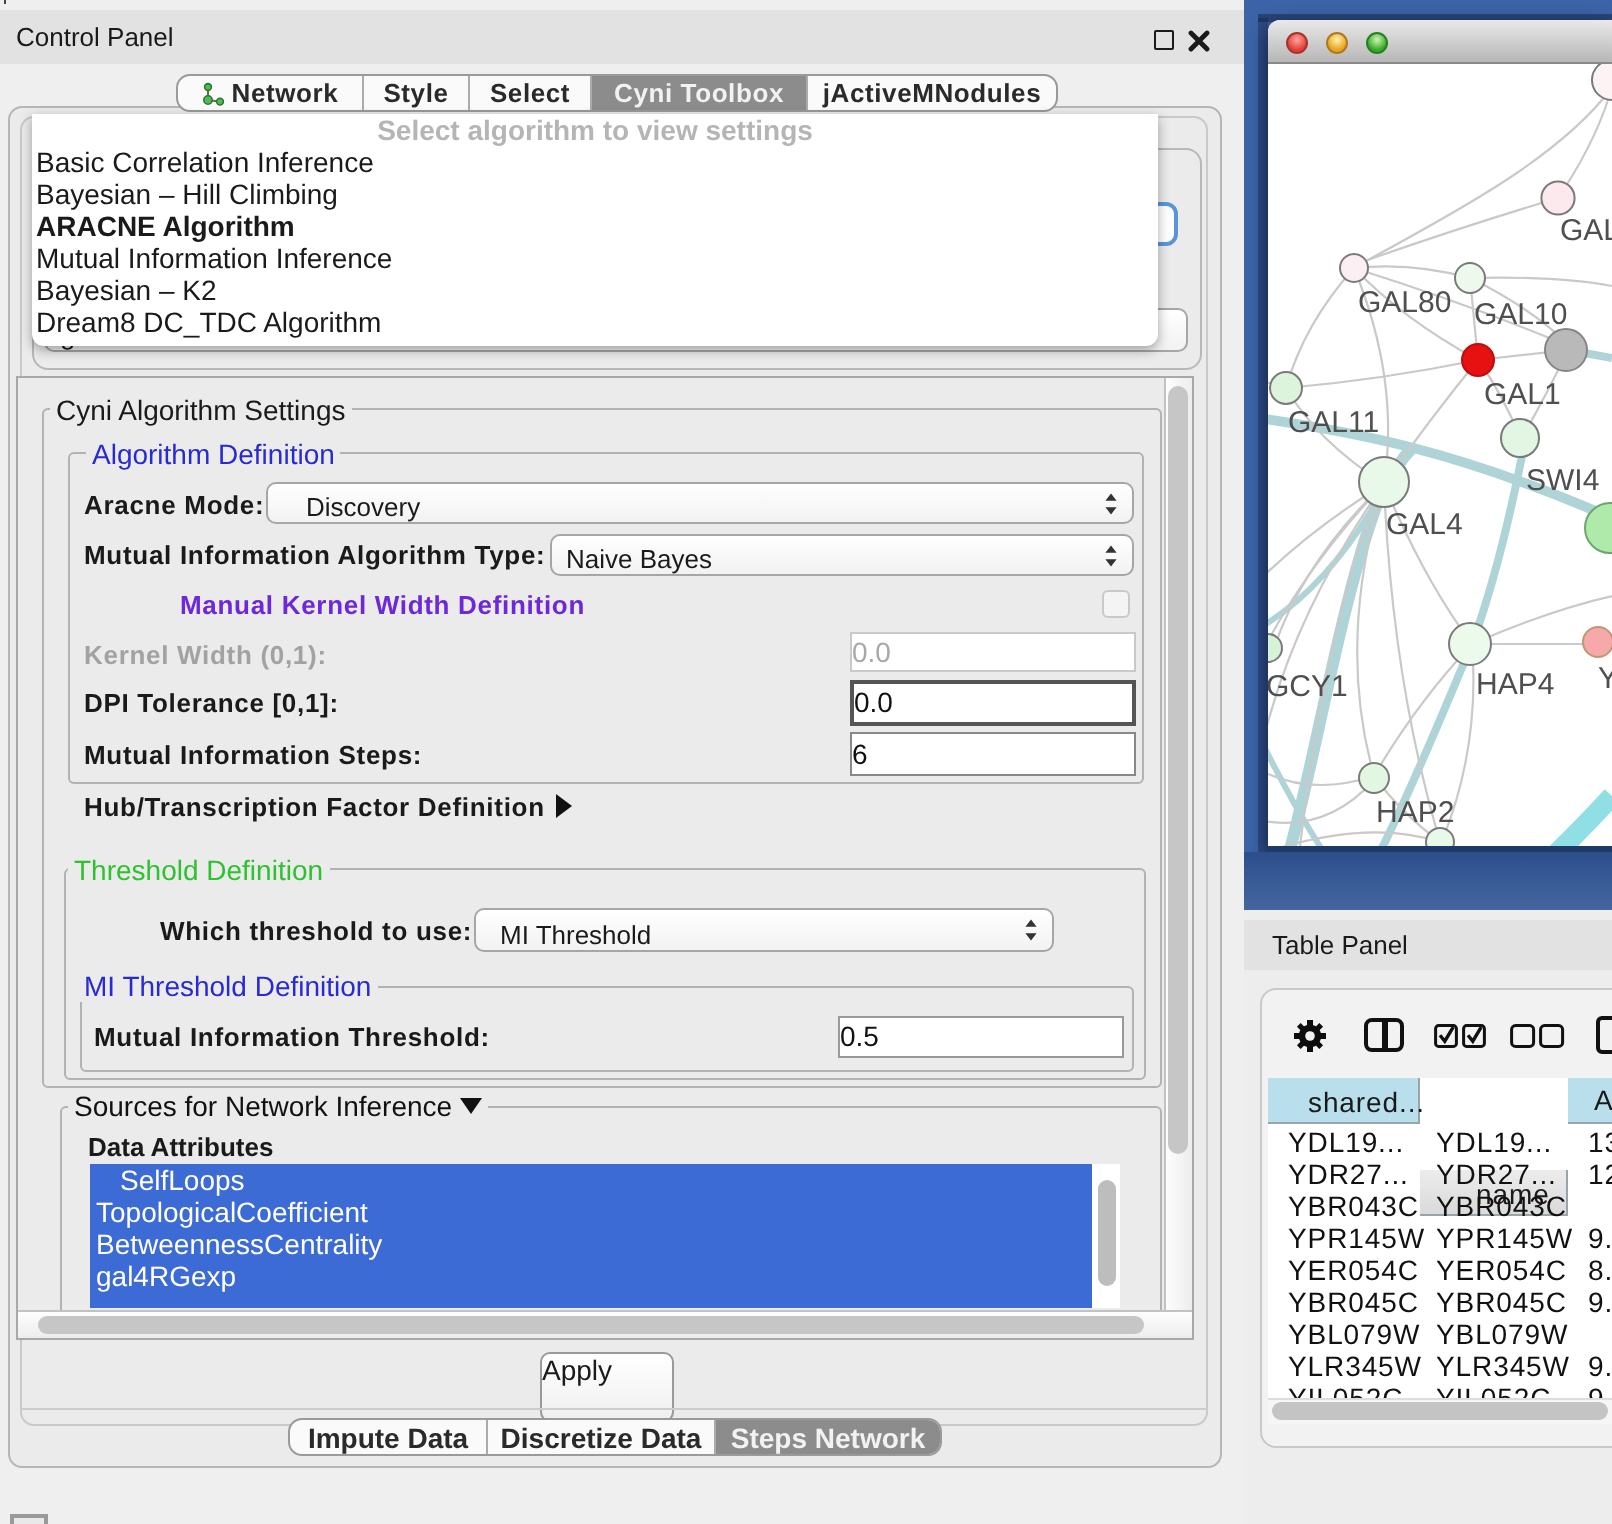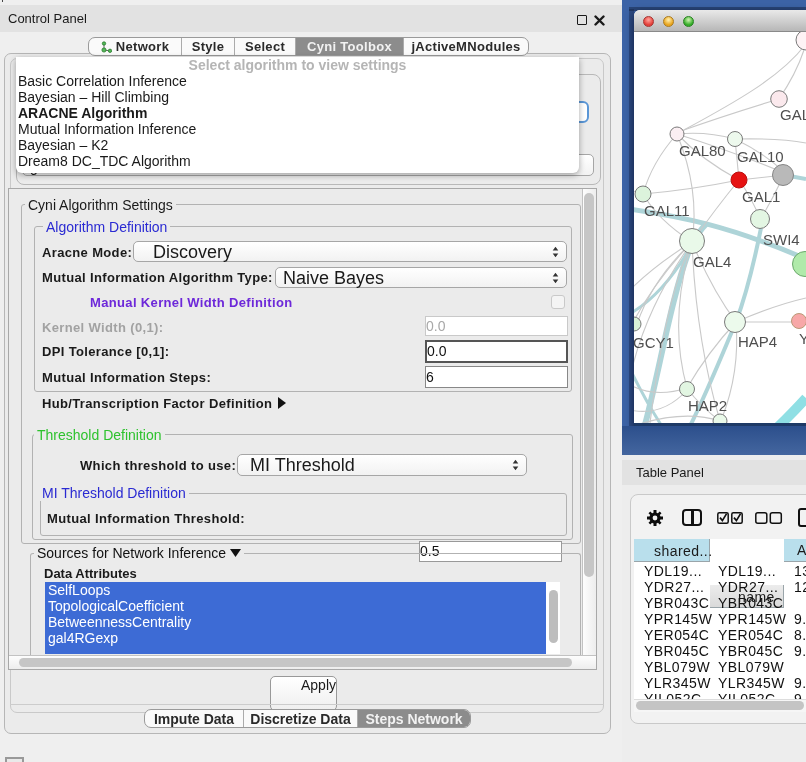--- a/index.html
+++ b/index.html
@@ -1,19 +1,19 @@
 <!DOCTYPE html>
 <html><head><meta charset="utf-8">
 <style>
 html,body{margin:0;padding:0;}
 #root{position:relative;width:806px;height:762px;background:#eeeeee;overflow:hidden;
   font-family:"Liberation Sans",sans-serif;font-size:13px;color:#1a1a1a;}
 .abs{position:absolute;}
 .combo{position:absolute;background:linear-gradient(#ffffff,#f2f2f2);border:1px solid #a6a6a6;border-radius:5px;
-  display:flex;align-items:flex-start;box-sizing:border-box;font-size:18px;}
+  display:flex;align-items:flex-end;box-sizing:border-box;font-size:13px;}
 .carr{position:absolute;right:7px;top:50%;transform:translateY(-50%);width:7px;height:11px;}
 .fld{position:absolute;background:#fff;box-sizing:border-box;text-align:left;}
 .gb{position:absolute;border:1px solid #b2b2b2;border-radius:3px;box-sizing:border-box;}
 .lg{position:absolute;background:#ebebeb;padding:0 3px;line-height:15px;font-size:14px;white-space:nowrap;}
 .lbl{position:absolute;font-weight:bold;white-space:nowrap;letter-spacing:.35px;line-height:15px;}
 .seg{display:flex;position:absolute;border:1px solid #9a9a9a;border-radius:7px;background:#fafafa;overflow:hidden;font-weight:bold;}
 .seg>div{display:flex;align-items:center;justify-content:center;border-right:1px solid #ababab;color:#2a2a2a;white-space:nowrap;}
 .seg>div:last-child{border-right:none;}
 .seg>div.act{background:#8c8c8c;color:#f2f2f2;}
 </style></head>
@@ -98,38 +98,38 @@
 <div class="lbl" style="left:80px;top:458px;width:150px;text-align:right;">Which threshold to use:</div>
 <div class="combo" style="left:237px;top:454px;width:290px;height:22px;">
       <span style="padding-left:12px;">MI Threshold</span>
   <svg class="carr" viewBox="0 0 8 12">
         <path d="M4 0 L7.2 4.2 H0.8 Z M4 12 L7.2 7.8 H0.8 Z" fill="#333"></path>
       </svg>
     </div>
 <div class="gb" style="left:40px;top:493px;width:527px;height:43px;"></div>
 <div class="lg" style="left:39px;top:486px;color:#2a2ad2;">MI Threshold Definition</div>
 <div class="lbl" style="left:47px;top:511px;">Mutual Information Threshold:</div>
-<div class="fld" style="left:419px;top:508px;width:143px;height:21px;border:1px solid #999;color:#111;font-size:14px;line-height:19px;padding-right:11px;margin-top:33px;">0.5</div>
+<div class="fld" style="left:419px;top:508px;width:143px;height:21px;border:1px solid #999;color:#111;font-size:14px;line-height:19px;padding-right:11px;">0.5</div>
 
 <div class="gb" style="left:30px;top:553px;width:551px;height:102px;border-bottom:none;border-radius:3px 3px 0 0;"></div>
 <div class="lg" style="left:34px;top:546px;color:#111;">Sources for Network Inference <svg width="11" height="8" viewBox="0 0 11 8" style="vertical-align:1px;">
         <path d="M0 0 H11 L5.5 8 Z" fill="#111"></path>
       </svg></div>
 <div class="lbl" style="left:44px;top:566px;letter-spacing:0;">Data Attributes</div>
 <div class="abs" style="left:45px;top:582px;width:515px;height:72px;background:#fff;overflow:hidden;font-size:14px;">
   <div class="abs" style="left:0;top:0;width:501px;height:72px;background:#3d6bd5;color:#fff;">
-    <div style="padding-left:3px;line-height:16px;">SelfLoops</div>
+    <div style="padding-left:15px;line-height:16px;">SelfLoops</div>
     <div style="padding-left:3px;line-height:16px;">TopologicalCoefficient</div>
     <div style="padding-left:3px;line-height:16px;">BetweennessCentrality</div>
     <div style="padding-left:3px;line-height:16px;">gal4RGexp</div>
   </div>
   <div class="abs" style="left:504px;top:8px;width:9px;height:53px;background:#bdbdbd;border-radius:5px;"></div>
 </div>
 
-<div class="abs" style="left:270px;top:676px;width:67px;height:35px;background:linear-gradient(#ffffff,#efefef);border:1px solid #999;border-radius:5px;box-sizing:border-box;text-align:right;line-height:17px;font-size:14px;">Apply</div>
+<div class="abs" style="left:270px;top:676px;width:67px;height:35px;background:linear-gradient(#ffffff,#efefef);border:1px solid #999;border-radius:5px;box-sizing:border-box;text-align:left;line-height:17px;font-size:14px;">Apply</div>
 
 <div class="abs" style="left:10px;top:704px;width:594px;height:1px;background:#cccccc;"></div>
 <div class="seg" style="left:144px;top:709px;height:17px;font-size:14px;">
   <div style="width:98px;">Impute Data</div>
   <div style="width:113px;">Discretize Data</div>
   <div class="act" style="width:112px;">Steps Network</div>
 </div>
 
 <div class="abs" style="left:5px;top:757px;width:19px;height:10px;border:2px solid #999;background:#e9e9e9;box-sizing:border-box;"></div>
 

